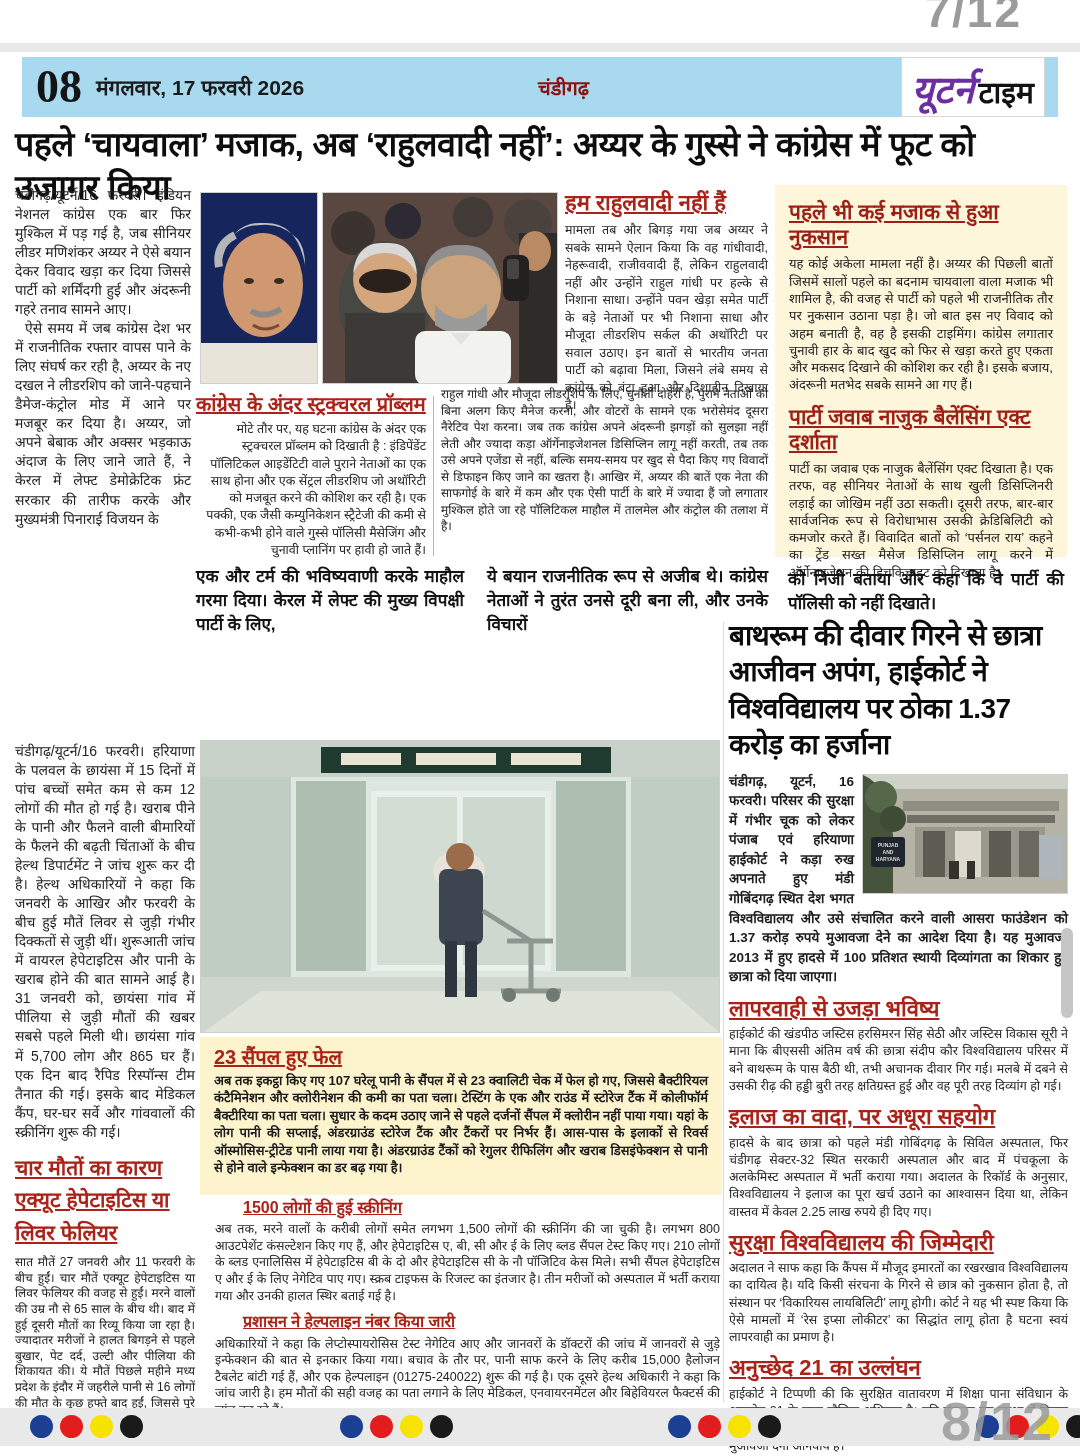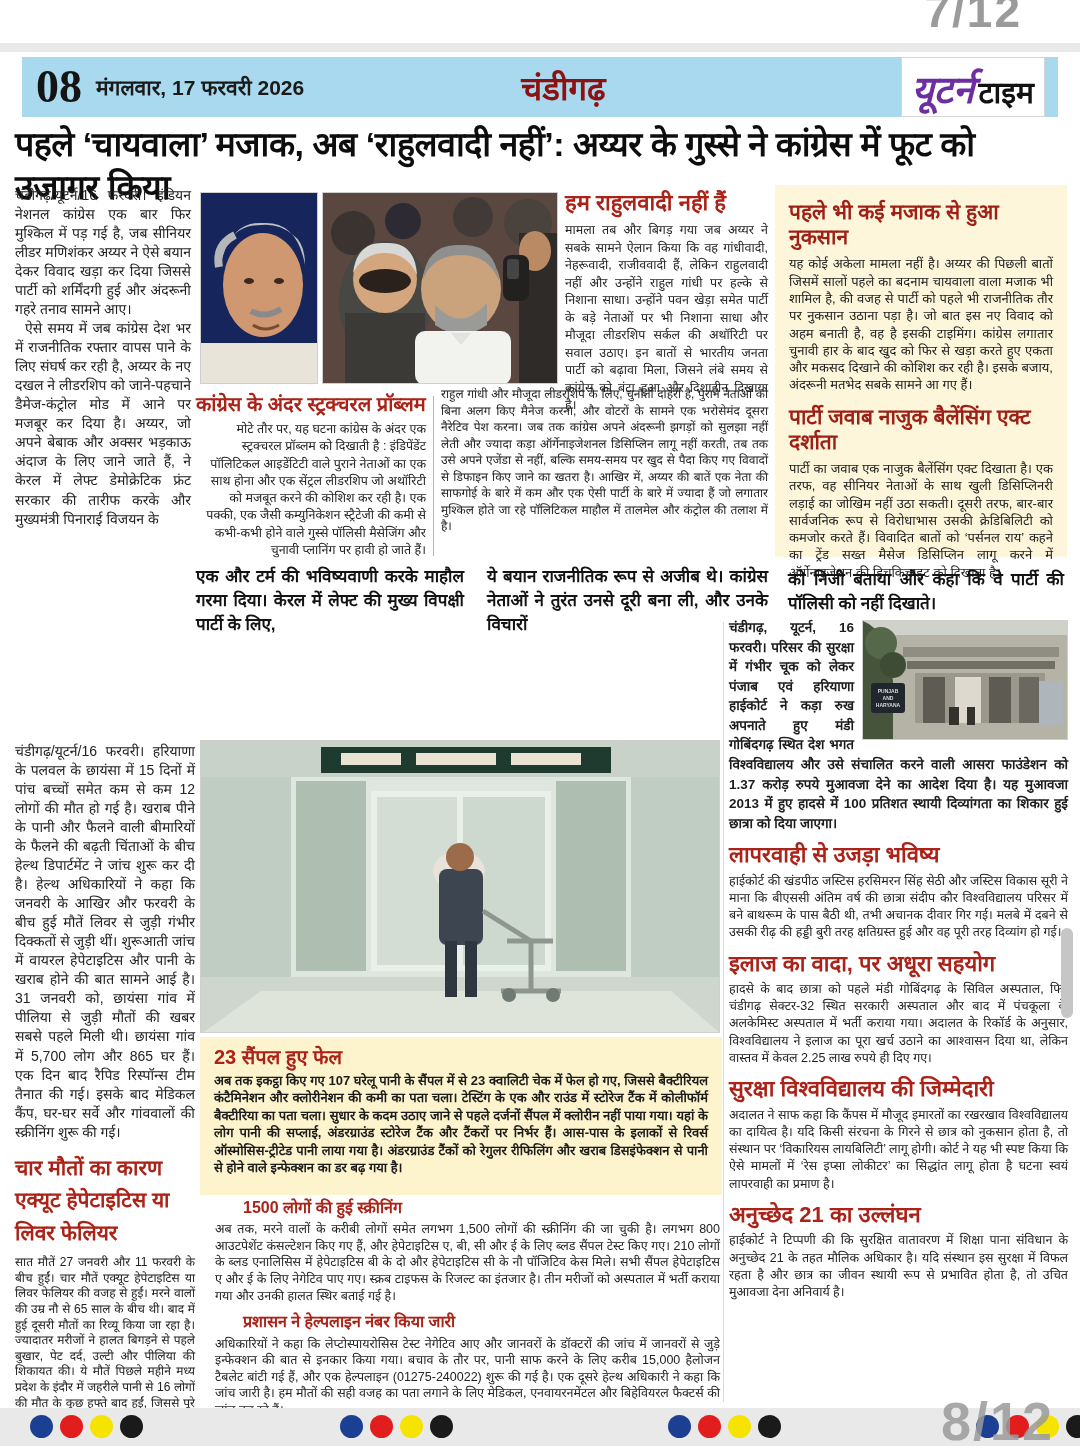--- a/index.html
+++ b/index.html
@@ -12,31 +12,31 @@
   .pgnum { position:absolute; color:#9b9b9b; font-weight:bold; font-family:"Liberation Sans",sans-serif; }
   .pgnum.top { top:-16px; right:58px; font-size:46px; letter-spacing:2px; }
   .pgnum.bottom { top:1390px; right:26px; font-size:54px; letter-spacing:2px; opacity:.85; z-index:6; }
   .topstrip { position:absolute; top:43px; left:0; width:1080px; height:9px; background:#e9e9e9; }
 
   
   .masthead { position:absolute; top:57px; left:22px; width:1036px; height:60px;
     background:#a9d9ee; display:flex; align-items:center; padding:0 14px; }
   .mh-num { font-family:"Liberation Serif", serif; font-size:46px; font-weight:bold; color:#141414; line-height:1; }
   .mh-date { font-size:21px; font-weight:bold; color:#1a1a1a; margin-left:14px; }
-  .mh-edition { position:absolute; left:0; right:0; text-align:center; font-size:33px; font-weight:bold; color:#8c1212;padding-left:47px; }
+  .mh-edition { position:absolute; left:0; right:0; text-align:center; font-size:20px; font-weight:bold; color:#8c1212;padding-left:47px; }
   .mh-logo { margin-left:auto; background:#ffffff; padding:4px 10px 2px; text-align:center; z-index:2; box-shadow:0 0 0 1px #d6d6d6; }
   .mh-logo .l1 { color:#6d2fa0; font-size:38px; font-weight:bold; font-style:italic; }
   .mh-logo .l2 { color:#111111; font-size:30px; font-weight:bold; }
   .mh-logo .tag { height:3px; width:90%; margin:2px auto 0; background:repeating-linear-gradient(90deg,#c0392b 0 6px,#fff 6px 9px); }
 
   .headline1 { position:absolute; top:123px; left:15px; width:1050px;
     font-size:34px; font-weight:bold; color:#0d0d0d; line-height:1.25; letter-spacing:-.5px; }
 
   .col { position:absolute; text-align:justify; color:#222; }
-  .redhead { color:#ab2318; font-weight:bold; line-height:1.2; }
+  .redhead { color:#ab2318; font-weight:bold; line-height:1.2;text-decoration:underline; }
 
   
   .s1-left { top:186px; left:15px; width:176px; font-size:14px; line-height:1.36; }
   .s1-left p + p { text-indent:10px; }
   .photo { position:absolute; border:1px solid #cfcfcf; overflow:hidden; }
   .ph-aiyar { top:192px; left:200px; width:118px; height:192px; }
   .ph-rahul { top:192px; left:322px; width:236px; height:192px; }
   .s1-ham { top:190px; left:565px; width:203px; font-size:12.5px; line-height:1.4; }
   .s1-ham .redhead { font-size:22px; margin-bottom:6px; }
   .creambox { position:absolute; top:185px; left:775px; width:292px; height:372px;
@@ -222,20 +222,21 @@
   <div class="s2-mid">
     <div class="redhead">1500 लोगों की हुई स्क्रीनिंग</div>
     <div class="body">अब तक, मरने वालों के करीबी लोगों समेत लगभग 1,500 लोगों की स्क्रीनिंग की जा चुकी है। लगभग 800 आउटपेशेंट कंसल्टेशन किए गए हैं, और हेपेटाइटिस ए, बी, सी और ई के लिए ब्लड सैंपल टेस्ट किए गए। 210 लोगों के ब्लड एनालिसिस में हेपेटाइटिस बी के दो और हेपेटाइटिस सी के नौ पॉजिटिव केस मिले। सभी सैंपल हेपेटाइटिस ए और ई के लिए नेगेटिव पाए गए। स्क्रब टाइफस के रिजल्ट का इंतजार है। तीन मरीजों को अस्पताल में भर्ती कराया गया और उनकी हालत स्थिर बताई गई है।</div>
     <div class="redhead">प्रशासन ने हेल्पलाइन नंबर किया जारी</div>
     <div class="body">अधिकारियों ने कहा कि लेप्टोस्पायरोसिस टेस्ट नेगेटिव आए और जानवरों के डॉक्टरों की जांच में जानवरों से जुड़े इन्फेक्शन की बात से इनकार किया गया। बचाव के तौर पर, पानी साफ करने के लिए करीब 15,000 हैलोजन टैबलेट बांटी गई हैं, और एक हेल्पलाइन (01275-240022) शुरू की गई है। एक दूसरे हेल्थ अधिकारी ने कहा कि जांच जारी है। हम मौतों की सही वजह का पता लगाने के लिए मेडिकल, एनवायरनमेंटल और बिहेवियरल फैक्टर्स की जांच कर रहे हैं।</div>
   </div>
 
   <div class="vrule2"></div>
 
   <div class="s3">
+    <div class="headline3">बाथरूम की दीवार गिरने से छात्रा आजीवन अपंग, हाईकोर्ट ने विश्वविद्यालय पर ठोका 1.37 करोड़ का हर्जाना</div>
     <div class="intro">
       <span class="ph-court photo">
         <svg width="204" height="118" viewBox="0 0 204 118">
           <rect width="204" height="118" fill="#cfd2c8"></rect>
           <rect x="30" y="14" width="174" height="104" fill="#b4b3a6"></rect>
           <rect x="40" y="26" width="156" height="10" fill="#8f8e82"></rect>
           <rect x="44" y="40" width="148" height="8" fill="#706f65"></rect>
           <rect x="52" y="52" width="130" height="50" fill="#9a988c"></rect>
           <rect x="60" y="56" width="22" height="46" fill="#5d5b52"></rect>
           <rect x="92" y="56" width="26" height="46" fill="#ddd9cf"></rect>

